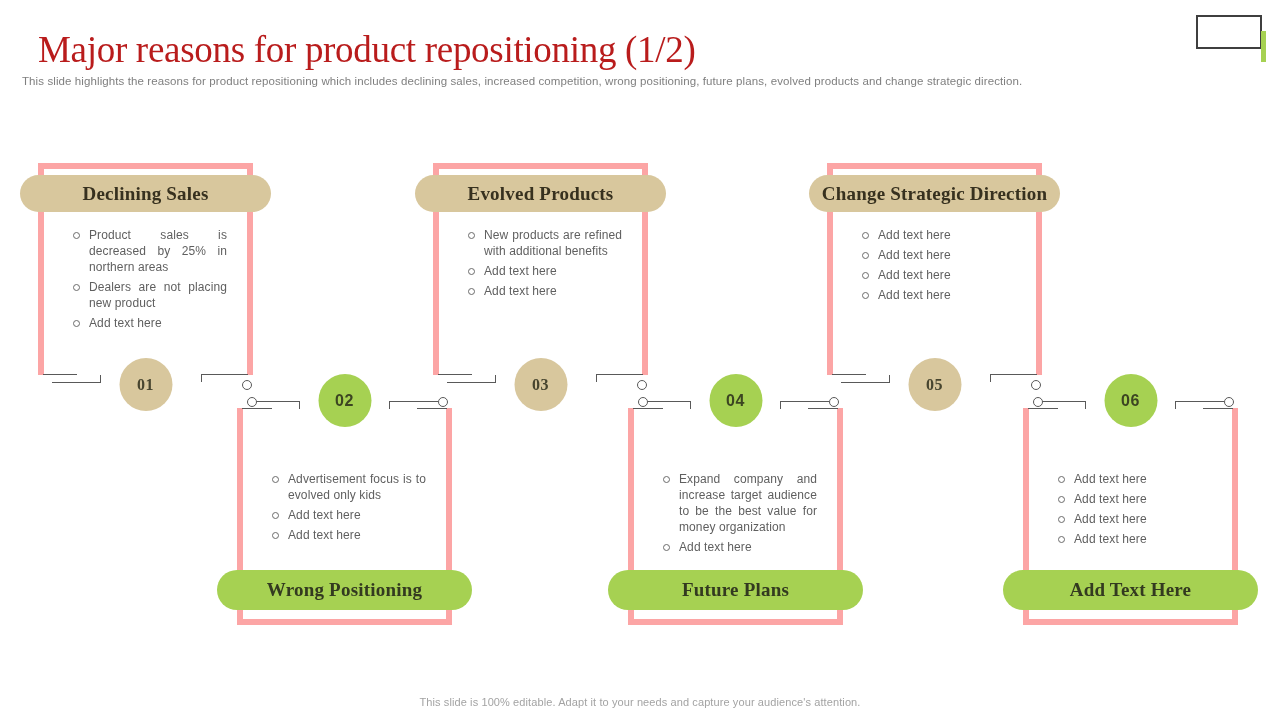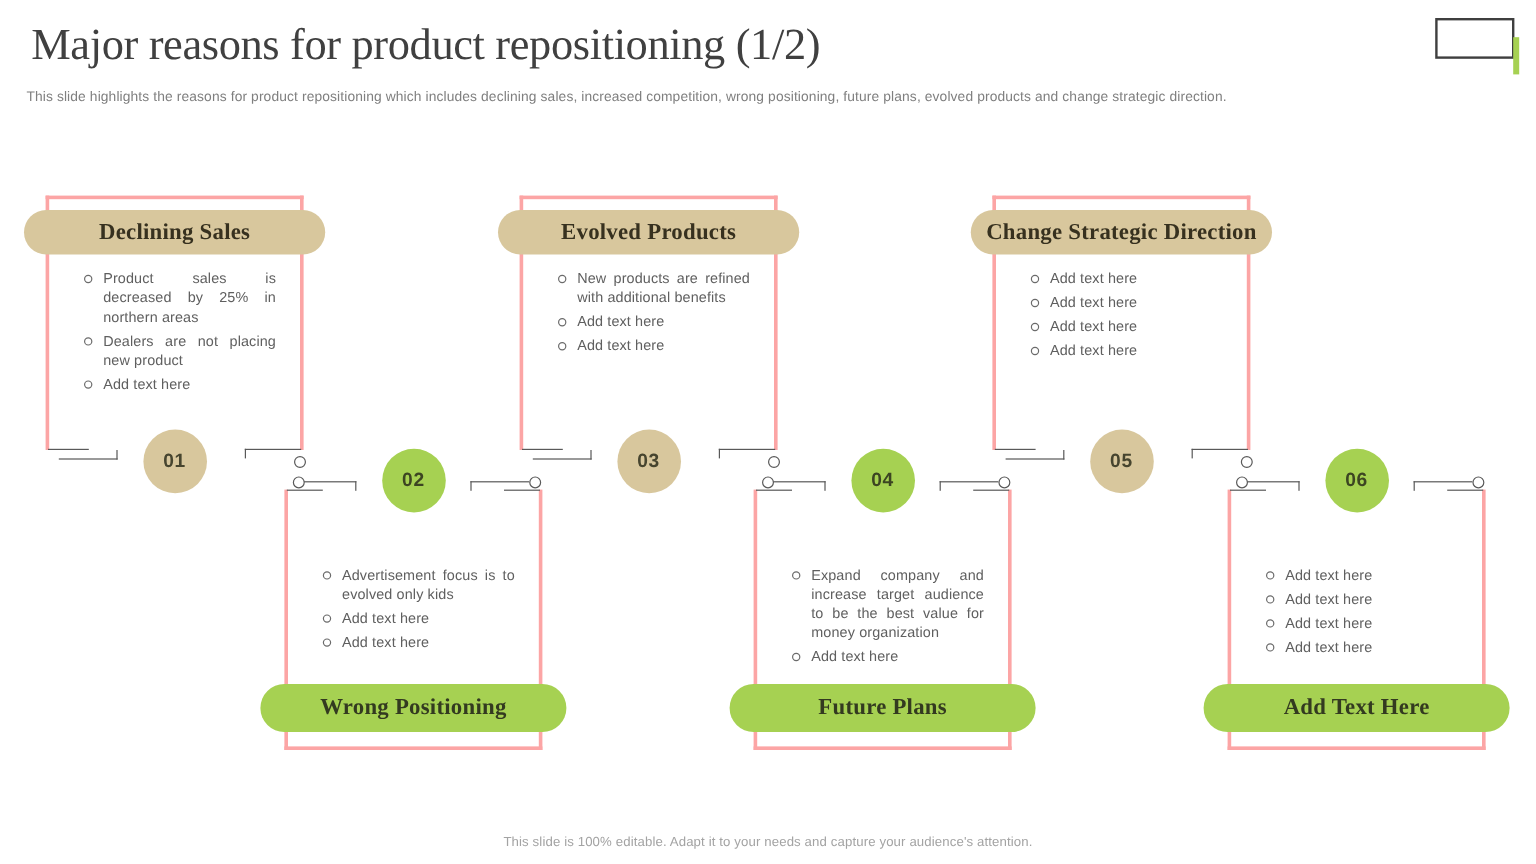--- a/index.html
+++ b/index.html
@@ -2,43 +2,43 @@
 <html><head>
 <meta charset="utf-8">
 <style>
   html,body { margin:0; padding:0; background:#ffffff; }
   .slide {
     position:relative; width:1280px; height:720px; background:#ffffff;
     overflow:hidden; font-family:"Liberation Sans", sans-serif;
   }
   
   .title {
-    position:absolute; left:22px; top:12px; margin:4px;
+    position:absolute; left:22px; top:12px; margin:16px;
     font-family:"Liberation Serif", serif; font-weight:400;
-    font-size:37px; color:#404040; letter-spacing:-0.3px; white-space:nowrap;
+    font-size:37px; color:#b91c1c; letter-spacing:-0.3px; white-space:nowrap;
   }
   .subtitle {
     position:absolute; left:22px; top:75px; margin:0;
     font-size:11.5px; color:#7f7f7f; letter-spacing:0.1px; white-space:nowrap;
   }
   .sn-rect {
     position:absolute; left:1196px; top:15px; width:62px; height:30px;
     border:2px solid #3f3f3f; background:#ffffff;
   }
   .sn-bar {
     position:absolute; left:1261px; top:31px; width:5px; height:31px;
     background:#a6d152;
   }
   
   .card { position:absolute; width:215px; }
   .card.top    { top:163px; height:260px; }
   .card.bottom { top:408px; height:220px; }
   .box {
     position:absolute; left:0; top:0; width:100%; box-sizing:border-box;
-    border:3px solid #fca5a5; background:transparent;
+    border:6px solid #fca5a5; background:transparent;
   }
   .card.top .box    { height:212px; border-bottom:none; }
   .card.bottom .box { height:217px; border-top:none; }
   
   .seg, .dash, .circ { position:absolute; pointer-events:none; }
   .seg  { background:#595959; height:1px; }
   .seg-bl { left:-1px; bottom:0; width:34px; }
   .seg-tl { left:-1px; top:0;    width:30px; }
   .seg-tr { right:-1px; top:0;   width:30px; }
   .dash { width:48px; height:7px; }
@@ -65,21 +65,21 @@
   .pill.green { background:#a6d152; color:#333a20; }
   
   .num {
     position:absolute; left:50%; transform:translateX(-50%);
     width:53px; height:53px; border-radius:50%; z-index:2;
     display:flex; align-items:center; justify-content:center;
     font-weight:bold; font-size:16px; color:#47452f; letter-spacing:0.5px;
   }
   .card.top .num    { top:195px; }
   .card.bottom .num { top:-34px; }
-  .num.tan   { background:#d8c79d; }
+  .num.tan   { background:#d8c79d;font-family:Liberation Serif, serif; }
   .num.green { background:#a6d152; color:#3c4522; }
   
   .bullets {
     position:absolute; left:29px; right:20px; margin:0; padding:0; list-style:none;
   }
   .card.top .bullets    { top:58px; }
   .card.bottom .bullets { top:63px; }
   .bullets li { display:flex; margin:0 0 4px 0; }
   .mk {
     flex:0 0 auto; width:5px; height:5px; border:1px solid #6b6b6b;

